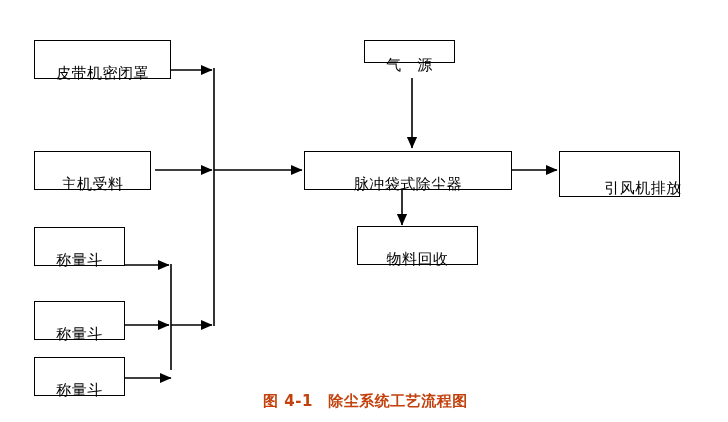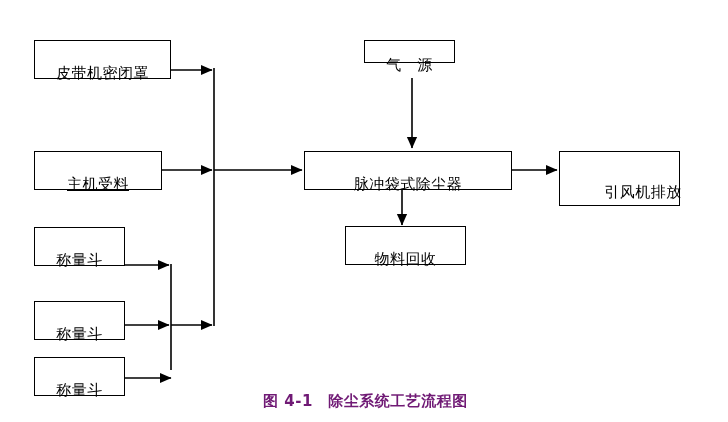--- a/index.html
+++ b/index.html
@@ -40,21 +40,21 @@
     position: absolute;
     left: 0;
     top: 0;
     width: 728px;
     height: 422px;
     z-index: 1;
     overflow: visible;
   }
   .caption {
     position: absolute;
-    color: #701a75;
+    color: #c2410c;
     font-weight: bold;
     font-size: 15px;
     letter-spacing: 0.5px;
     white-space: pre;
     z-index: 3;
   }
 </style>
 </head>
 <body>
 
@@ -95,21 +95,21 @@
       <line x1="500" y1="170" x2="557" y2="170" marker-end="url(#arrowR)"></line>
 
       <line x1="402" y1="190" x2="402" y2="225" marker-end="url(#arrowD)"></line>
     </g>
   </svg>
 
   <div class="node" style="left:34px; top:40px; width:137px; height:39px;">
     <span class="node-label">皮带机密闭罩</span>
   </div>
 
-  <div class="node" style="left:34px; top:151px; width:128px; height:39px;text-decoration:underline;">
+  <div class="node" style="left:34px; top:151px; width:117px; height:39px;">
     <span class="node-label">主机受料</span>
   </div>
 
   <div class="node" style="left:34px; top:227px; width:91px; height:39px;">
     <span class="node-label">称量斗</span>
   </div>
 
   <div class="node" style="left:34px; top:301px; width:91px; height:39px;">
     <span class="node-label">称量斗</span>
   </div>
@@ -119,23 +119,23 @@
   </div>
 
   <div class="node" style="left:364px; top:40px; width:91px; height:23px;">
     <span class="node-label">气　源</span>
   </div>
 
   <div class="node" style="left:304px; top:151px; width:208px; height:39px;">
     <span class="node-label">脉冲袋式除尘器</span>
   </div>
 
-  <div class="node" style="left:559px; top:151px; width:121px; height:55px;padding-left:47px;">
+  <div class="node" style="left:559px; top:151px; width:121px; height:46px;padding-left:47px;">
     <span class="node-label">引风机排放</span>
   </div>
 
-  <div class="node" style="left:345px; top:226px; width:121px; height:39px;">
+  <div class="node" style="left:357px; top:226px; width:121px; height:39px;">
     <span class="node-label">物料回收</span>
   </div>
 
   <div class="caption" style="left:263px; top:392px;">图 4-1　除尘系统工艺流程图</div>
 
 </div>
 
 </body></html>

